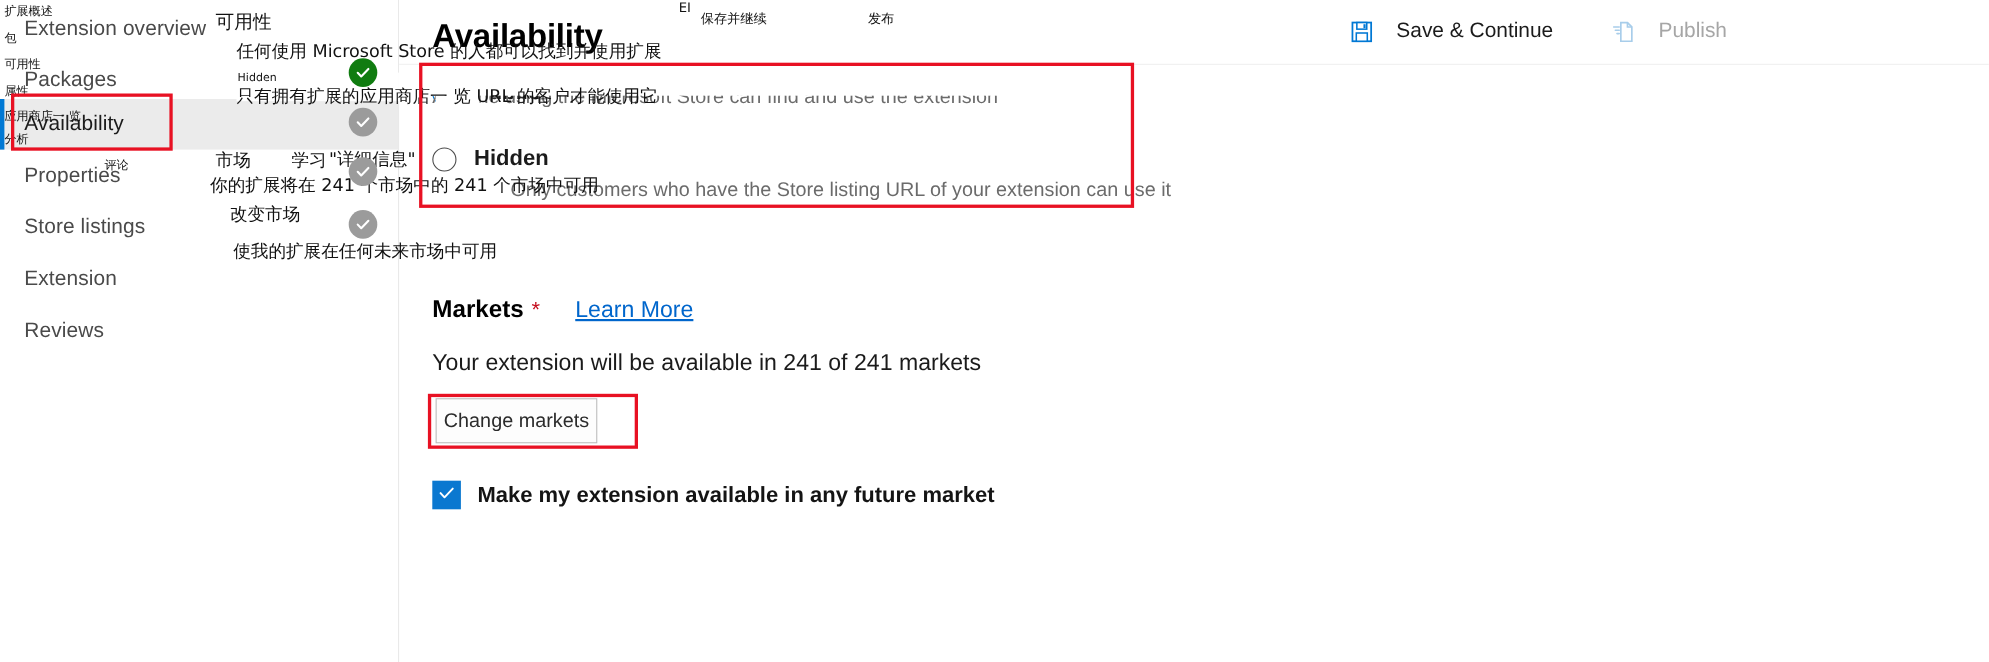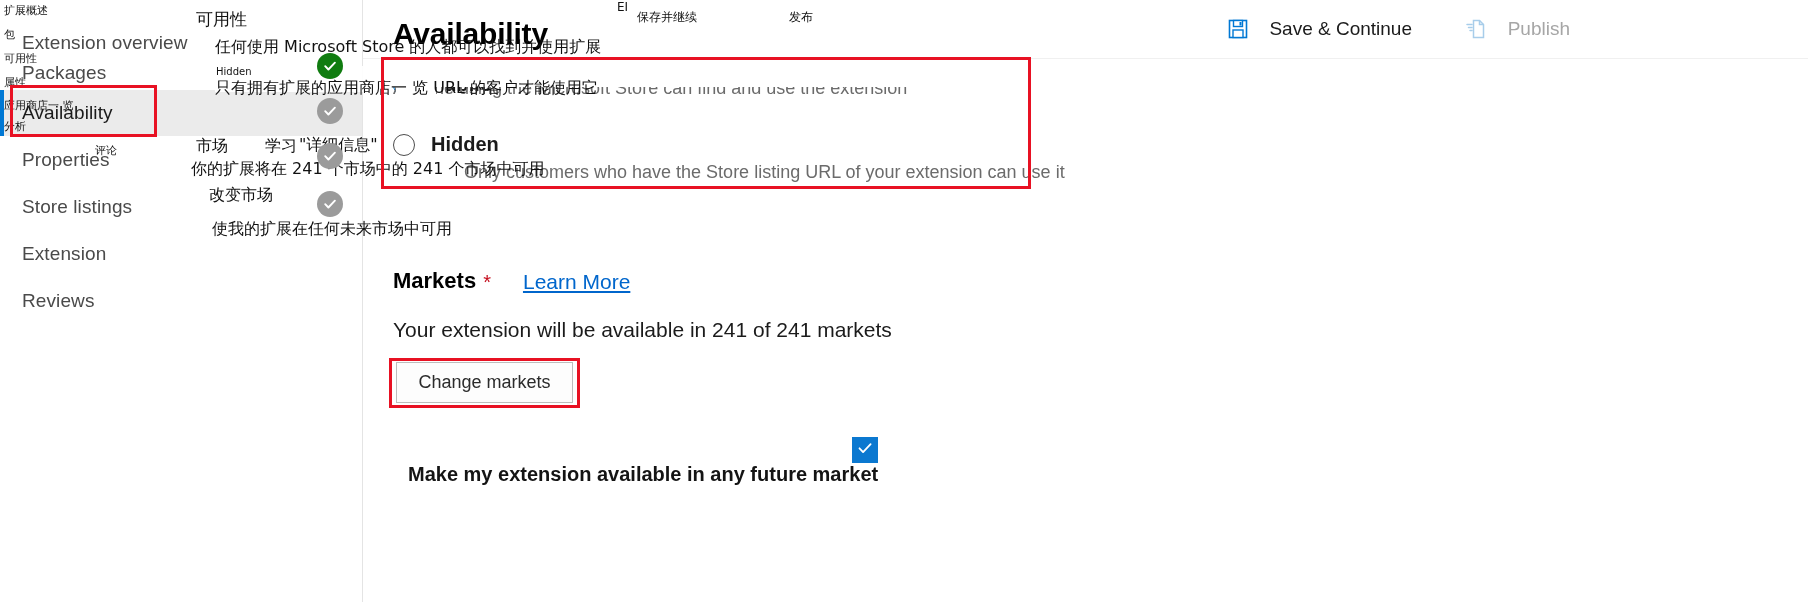--- a/index.html
+++ b/index.html
@@ -69,26 +69,26 @@
   }
   .markets-title{font-size:22px;font-weight:700;color:#000;}
   .markets-star{font-size:20px;color:#c50f1f;margin-left:7px;}
   .markets-link{
     font-size:21px;color:#0066cc;text-decoration:underline;margin-left:32px;
   }
   .markets-sentence{
     position:absolute;left:30px;top:318px;font-size:21px;color:#1b1b1b;
   }
   .change-btn{
-    position:absolute;left:33px;top:362px;width:177px;height:41px;
+    position:absolute;left:33px;top:362px;width:147px;height:41px;
     background:#fdfdfd;border:1px solid #bdbdbd;box-sizing:border-box;
     font-size:18px;color:#2b2b2b;
     display:flex;align-items:center;justify-content:center;
   }
-  .cb-row{position:absolute;left:30px;top:437px;display:flex;align-items:flex-end;flex-direction:column;}
+  .cb-row{position:absolute;left:30px;top:437px;display:flex;align-items:center;}
   .cb-box{
     width:26px;height:26px;background:#0b78d0;flex:none;
     display:flex;align-items:center;justify-content:center;
   }
   .cb-label{margin-left:15px;font-size:20px;font-weight:700;color:#141414;}
 
   
   .occluder{position:absolute;background:#ffffff;}
 
   
@@ -115,21 +115,21 @@
   
   .redbox{position:absolute;border:3px solid #e81123;box-sizing:border-box;}
 </style>
 </head>
 <body>
 
 <div class="root">
 
   <div class="nav">
 
-    <div class="nav-item" style="top:20px;">
+    <div class="nav-item" style="top:4px;">
       <span>Extension overview</span>
     </div>
 
     <div class="nav-item" style="top:50px;">
       <span>Packages</span>
     </div>
 
     <div class="nav-item sel" style="top:90px;">
       <span class="accent"></span>
       <span>Availability</span>

